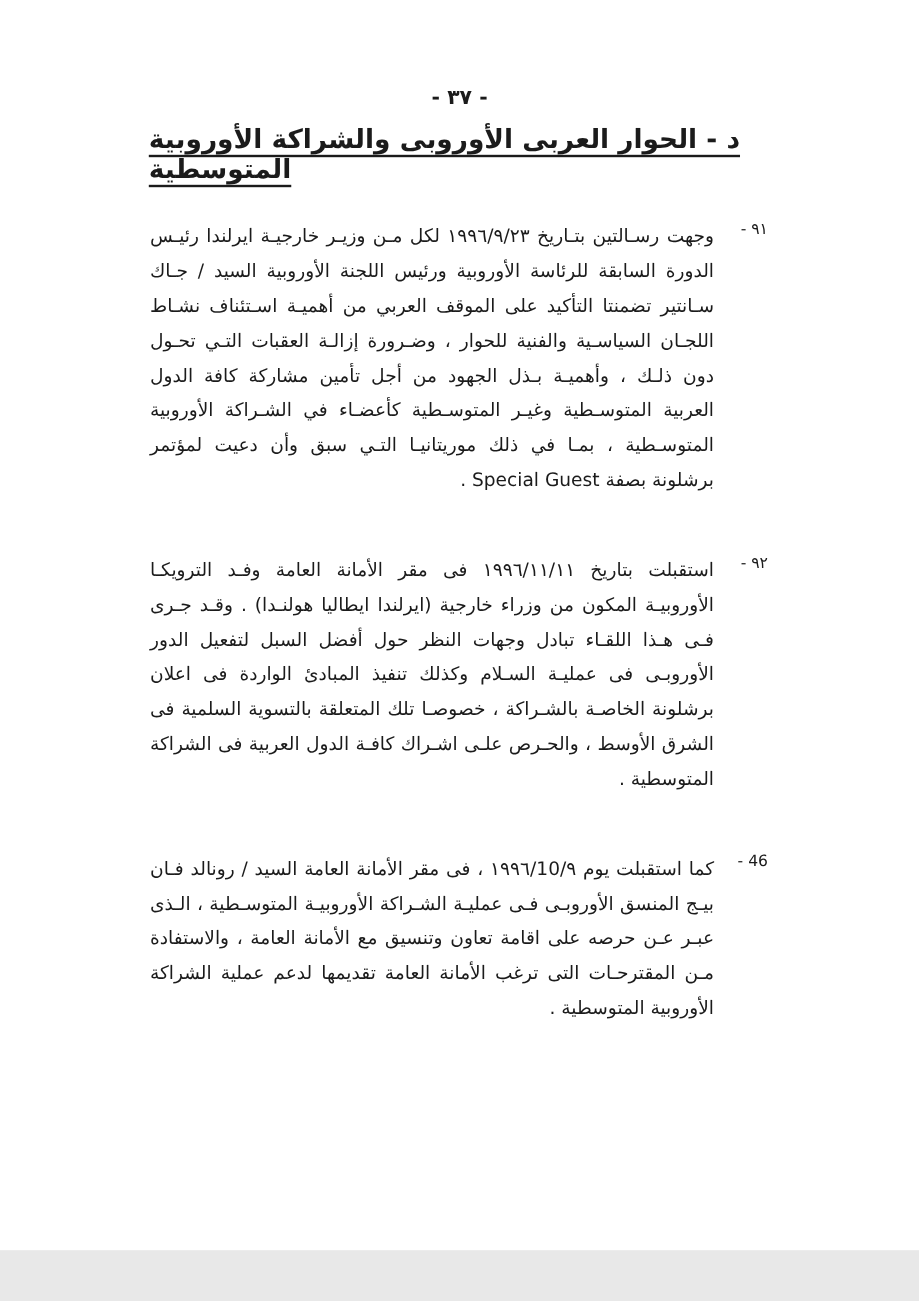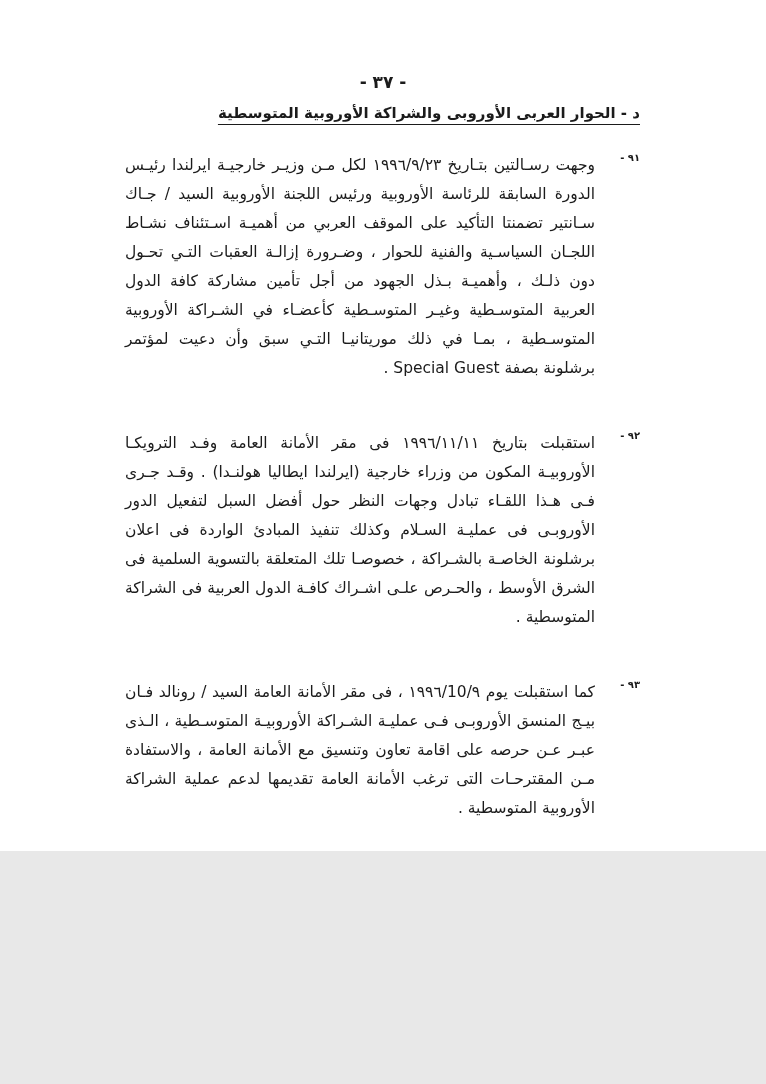--- a/index.html
+++ b/index.html
@@ -4,21 +4,21 @@
 <style>
   html, body {
     margin: 0;
     padding: 0;
     background: #e8e8e8;
     font-family: "DejaVu Sans", sans-serif;
   }
   .page {
     position: relative;
     width: 766px;
-    height: 851px;
+    height: 1042px;
     margin: 0 auto;
     background: #ffffff;
     color: #1b1b1b;
     box-sizing: border-box;
     overflow: hidden;
   }
   .page-number {
     position: absolute;
     top: 72px;
     left: 0;
@@ -29,37 +29,37 @@
     letter-spacing: 2px;
   }
   .content {
     position: absolute;
     top: 104px;
     right: 126px;
     width: 516px;
     direction: rtl;
   }
   .section-heading {
-    font-size: 15px;
+    font-size: 22px;
     font-weight: bold;
-    text-align: right;
+    text-align: left;
     text-decoration: underline;
     text-underline-offset: 6px;
     margin: 0 0 28px 0;
   }
   .para {
     display: flex;
     flex-direction: row; 
     align-items: flex-start;
     margin-bottom: 44px;
   }
   .marker {
     flex: 0 0 44px;
-    font-size: 10px;
-    font-weight: bold;
+    font-size: 13px;
+    font-weight: normal;
     white-space: nowrap;
     padding-top: 2px;
   }
   .text {
     flex: 1 1 auto;
     margin: 1px;
     font-size: 15.5px;
     line-height: 29px;
     text-align: justify;
     text-justify: inter-word;
@@ -84,17 +84,17 @@
       <span class="marker">٩١ -</span>
       <p class="text">وجهت رسـالتين بتـاريخ ١٩٩٦/٩/٢٣ لكل مـن وزيـر خارجيـة ايرلندا رئيـس الدورة السابقة للرئاسة الأوروبية  ورئيس اللجنة الأوروبية السيد /  جـاك سـانتير تضمنتا التأكيد على الموقف العربي  من أهميـة اسـتئناف نشـاط اللجـان السياسـية والفنية للحوار ، وضـرورة  إزالـة العقبات التـي تحـول دون ذلـك ، وأهميـة بـذل الجهود من أجل تأمين مشاركة كافة الدول العربية المتوسـطية وغيـر المتوسـطية كأعضـاء في الشـراكة الأوروبية المتوسـطية ، بمـا في ذلك موريتانيـا التـي سبق وأن دعيت لمؤتمر برشلونة  بصفة Special Guest .</p>
     </div>
 
     <div class="para">
       <span class="marker">٩٢ -</span>
       <p class="text">استقبلت بتاريخ ١٩٩٦/١١/١١ فى مقر الأمانة العامة وفـد الترويكـا الأوروبيـة المكون من وزراء خارجية (ايرلندا ايطاليا  هولنـدا) . وقـد جـرى فـى هـذا اللقـاء تبادل وجهات النظر حول أفضل السبل لتفعيل الدور الأوروبـى فى عمليـة السـلام وكذلك تنفيذ المبادئ الواردة فى اعلان برشلونة الخاصـة بالشـراكة ،  خصوصـا تلك المتعلقة بالتسوية السلمية فى الشرق الأوسط ، والحـرص علـى اشـراك كافـة الدول العربية فى الشراكة المتوسطية .</p>
     </div>
 
     <div class="para">
-      <span class="marker">٩٣ -</span>
+      <span class="marker">46 -</span>
       <p class="text">كما استقبلت يوم ١٩٩٦/10/٩ ، فى مقر الأمانة العامة السيد / رونالد فـان بيـج المنسق الأوروبـى  فـى عمليـة الشـراكة الأوروبيـة المتوسـطية ، الـذى عبـر عـن حرصه على اقامة تعاون وتنسيق مع الأمانة العامة ، والاستفادة  مـن المقترحـات التى ترغب الأمانة العامة تقديمها لدعم عملية الشراكة الأوروبية المتوسطية .</p>
     </div>
   </div>
 </div>
 
 </body></html>

